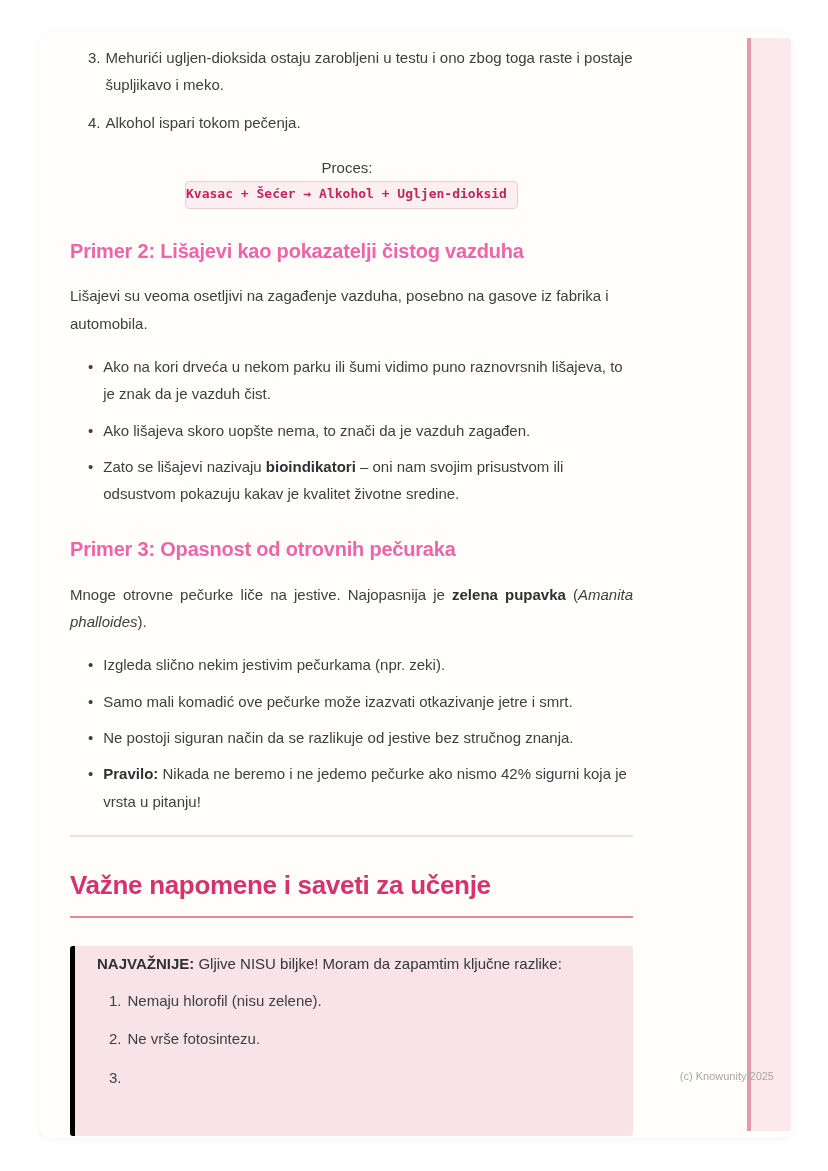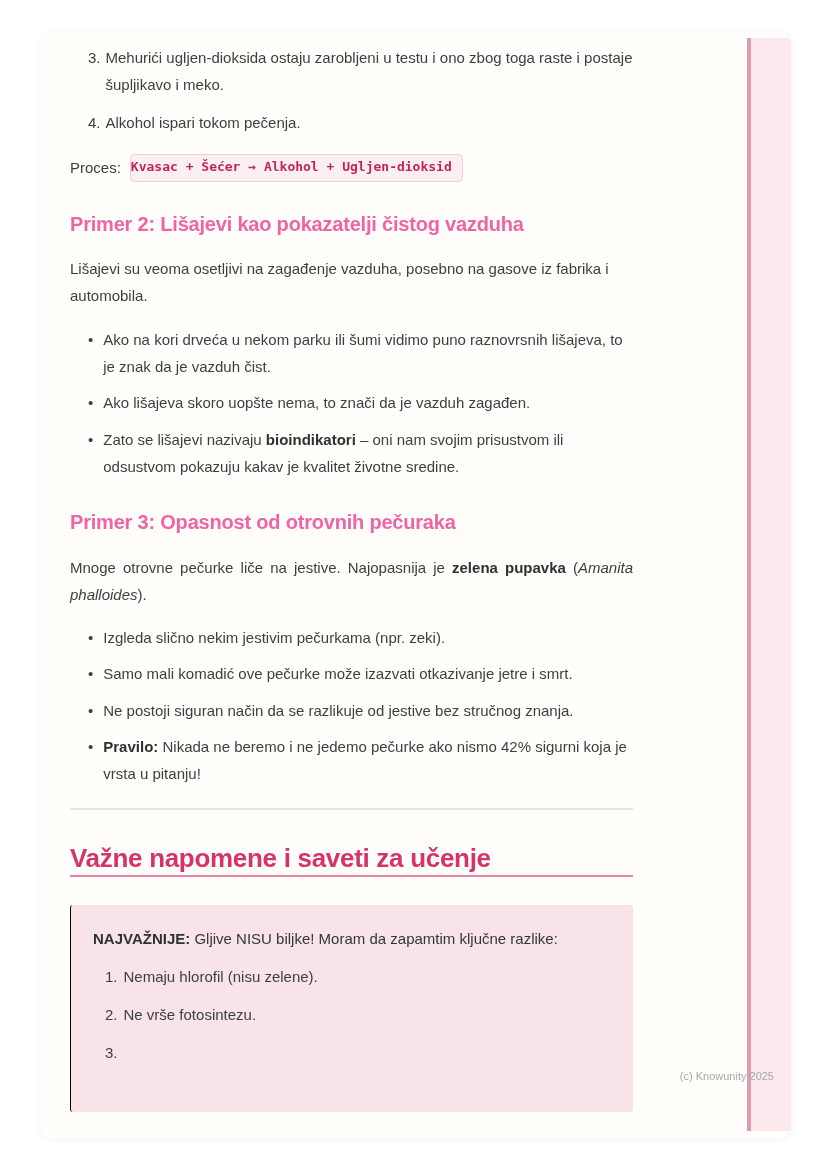--- a/index.html
+++ b/index.html
@@ -26,21 +26,21 @@
     color: #3c3f42;
     font-size: 15px;
     line-height: 1.82;
   }
   
   .num-list { margin-top: 2px; padding-left: 18px; }
   .num-list .li { display: flex; margin-bottom: 10px; }
   .num-list .marker { flex: 0 0 auto; margin-right: 5px; }
   .num-list .li-text { flex: 1 1 auto; }
   
-  .process-row { display: flex; margin-top: 18px; }
+  .process-row { display: flex; align-items: center; margin-top: 18px; flex-direction: column; }
   .process-label { margin-right: 9px; }
   .code-box {
     display: inline-block;
     background: #fceff2;
     border: 1px solid #f0ccd7;
     border-radius: 4px;
     padding: 2px 10px 3px 0;
     font-family: "DejaVu Sans Mono", "Liberation Mono", monospace;
     font-weight: bold;
     font-size: 13px;
@@ -70,30 +70,30 @@
     border: none;
     border-top: 2px solid #e6e4e2;
     margin-top: 20px;
   }
   h2.big-h {
     margin-top: 32px;
     font-size: 26px;
     font-weight: bold;
     color: #d6336c;
     letter-spacing: -0.3px;
-    padding-bottom: 0;
+    padding-bottom: 13px;
     border-bottom: 2px solid #e5849f;
     line-height: 1.3;
   }
   .callout {
     margin-top: 28px;
     background: #f8e3e8;
-    border-left: 1px solid #000000;
+    border-left: 5px solid #000000;
     border-radius: 3px;
-    padding: 20px 24px 34px 22px;
+    padding: 4px 24px 34px 22px;
   }
   .callout .c-title { color: #33363a; }
   .callout .c-list { margin-top: 10px; padding-left: 12px; list-style: none; }
   .callout .c-list .li { display: flex; margin-bottom: 11px; }
   .callout .c-list .marker { flex: 0 0 auto; margin-right: 6px; }
   .copyright {
     position: absolute;
     right: 17px;
     bottom: 56px;
     font-size: 11px;

